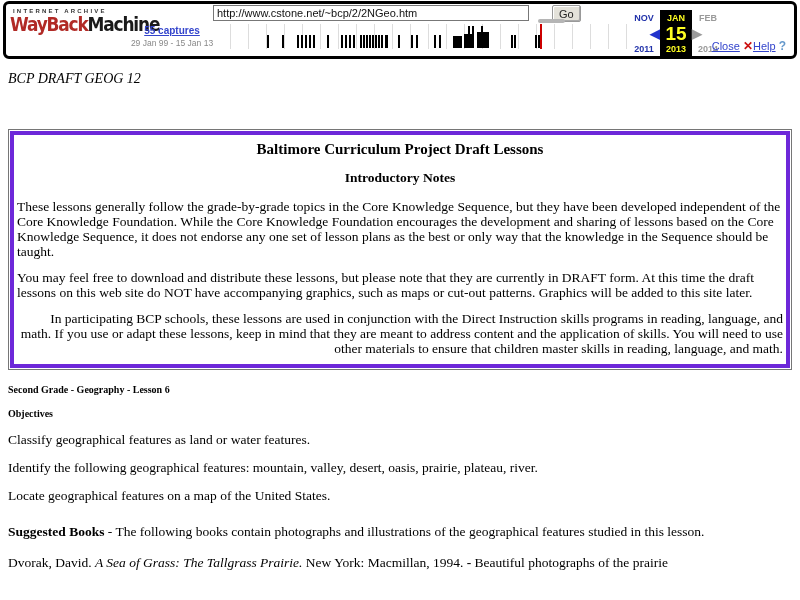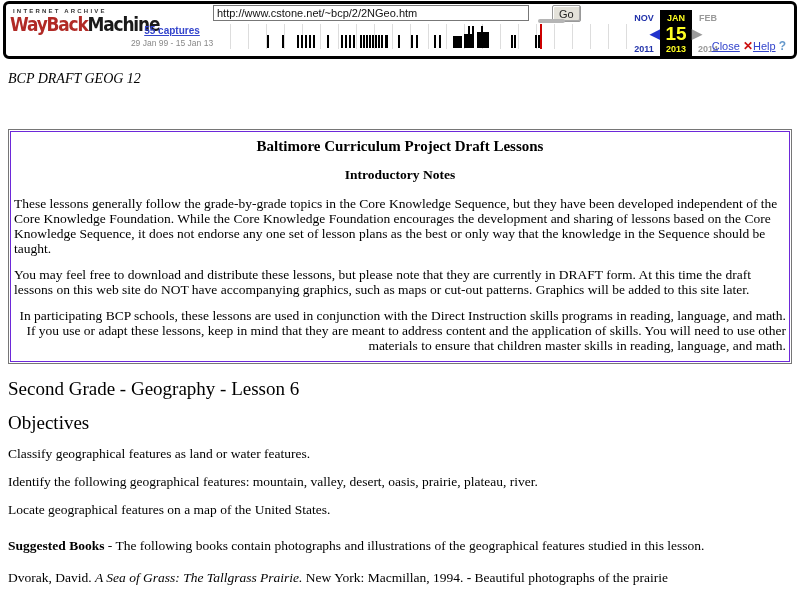--- a/index.html
+++ b/index.html
@@ -48,27 +48,27 @@
   .wb-closehelp { position: absolute; right: 8px; top: 3px; bottom: 3px; display: flex; justify-content: space-between; align-items: flex-end; font-size: 11px; }
   .wb-link { color: #3344cc; text-decoration: underline; cursor: pointer; }
   .wb-close-x { color: #cc1111; font-weight: bold; font-size: 12px; cursor: pointer; }
   .wb-help-q { color: #6699cc; font-weight: bold; font-size: 12px; cursor: pointer; }
 
   
   .doc { padding: 0 8px; font-size: 13.5px; line-height: 1.12; }
   .doc-note { font-style: italic; font-size: 14px; margin-top: 12px; margin-bottom: 42px; }
 
   .intro-outer { border: 1px solid #767676; }
-  .intro-inner { border: 1px solid #6d28d9; margin: 1px; padding: 2px 3px; }
+  .intro-inner { border: 4px solid #6d28d9; margin: 1px; padding: 2px 3px; }
   .box-title { text-align: center; font-weight: bold; font-size: 15px; margin: 4px 0 0 0; }
   .box-subtitle { text-align: center; font-weight: bold; font-size: 13.5px; margin: 13px 0 13px 0; }
   .box-p { margin: 0 0 11px 0; }
   .box-p:last-child { margin-bottom: 5px; text-align: right; }
 
-  .doc-h { font-weight: normal; font-size: 19px; }
+  .doc-h { font-weight: bold; font-size: 10px; }
   .lesson-heading { margin-top: 14px; }
   .objectives-heading { margin-top: 13px; }
   .doc-p { margin-top: 13px; }
   .books-p { margin-top: 21px; }
   .citation-p { margin-top: 16px; }
 </style>
 </head>
 <body>
 
 <div class="wb-toolbar">

